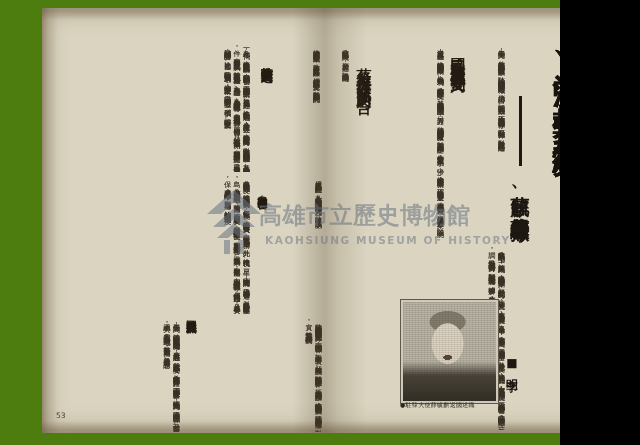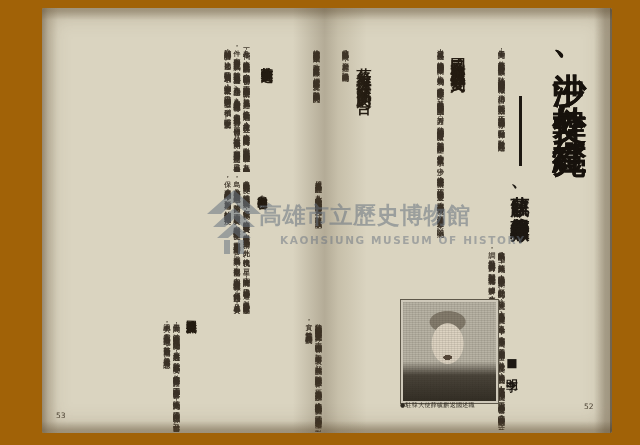--- a/index.html
+++ b/index.html
@@ -1,16 +1,16 @@
 <!DOCTYPE html>
 <html><head>
 <meta charset="utf-8">
 <style>
   html,body{margin:0;padding:0;background:#000;}
-  .stage{position:relative;width:640px;height:445px;background:#a16207;overflow:hidden;
+  .stage{position:relative;width:560px;height:445px;background:#4d7c0f;overflow:hidden;
          font-family:"DejaVu Sans",sans-serif;}
   .paper{position:absolute;left:42px;top:8px;width:570px;height:425px;background:#dad4c0;
          border-radius:2px;overflow:hidden;}
   
   .v{writing-mode:vertical-rl;text-orientation:upright;}
   .blk{position:absolute;writing-mode:vertical-rl;text-orientation:upright;overflow:hidden;
        font-size:7px;line-height:9.4px;letter-spacing:0.6px;color:#3b3227;
        text-shadow:0 0 0.4px rgba(59,50,39,.8);z-index:10;}
   .hd{position:absolute;writing-mode:vertical-rl;text-orientation:upright;overflow:hidden;
       font-weight:700;color:#241c12;z-index:11;}
@@ -49,21 +49,21 @@
       linear-gradient(270deg, rgba(40,28,14,.55) 0 2px, rgba(60,45,25,.25) 2px 7px, rgba(0,0,0,0) 18px),
       linear-gradient(180deg, rgba(80,62,35,.28) 0 3px, rgba(0,0,0,0) 12px),
       linear-gradient(0deg, rgba(80,62,35,.30) 0 3px, rgba(0,0,0,0) 12px);
     box-shadow:inset 0 0 22px 4px rgba(90,70,40,.35);}
   
   .wm{position:absolute;left:165px;top:178px;width:310px;height:80px;z-index:40;pointer-events:none;}
   .wm svg{position:absolute;left:0;top:4px;width:54px;height:66px;}
   .wm-zh{position:absolute;left:52px;top:14px;font-size:23px;font-weight:700;letter-spacing:0.5px;
          color:rgba(104,114,128,.55);white-space:nowrap;}
   .wm-en{position:absolute;left:58px;top:48px;font-size:10.5px;font-weight:700;letter-spacing:1.6px;
-         color:rgba(104,114,128,.50);white-space:nowrap;margin-left:15px;}
+         color:rgba(104,114,128,.50);white-space:nowrap;}
 </style>
 </head>
 <body>
 
 <div class="stage">
   <div class="paper">
 
     <div class="title v">中沙、韓外交　亮紅燈</div>
 
     <div class="subdash"></div>

